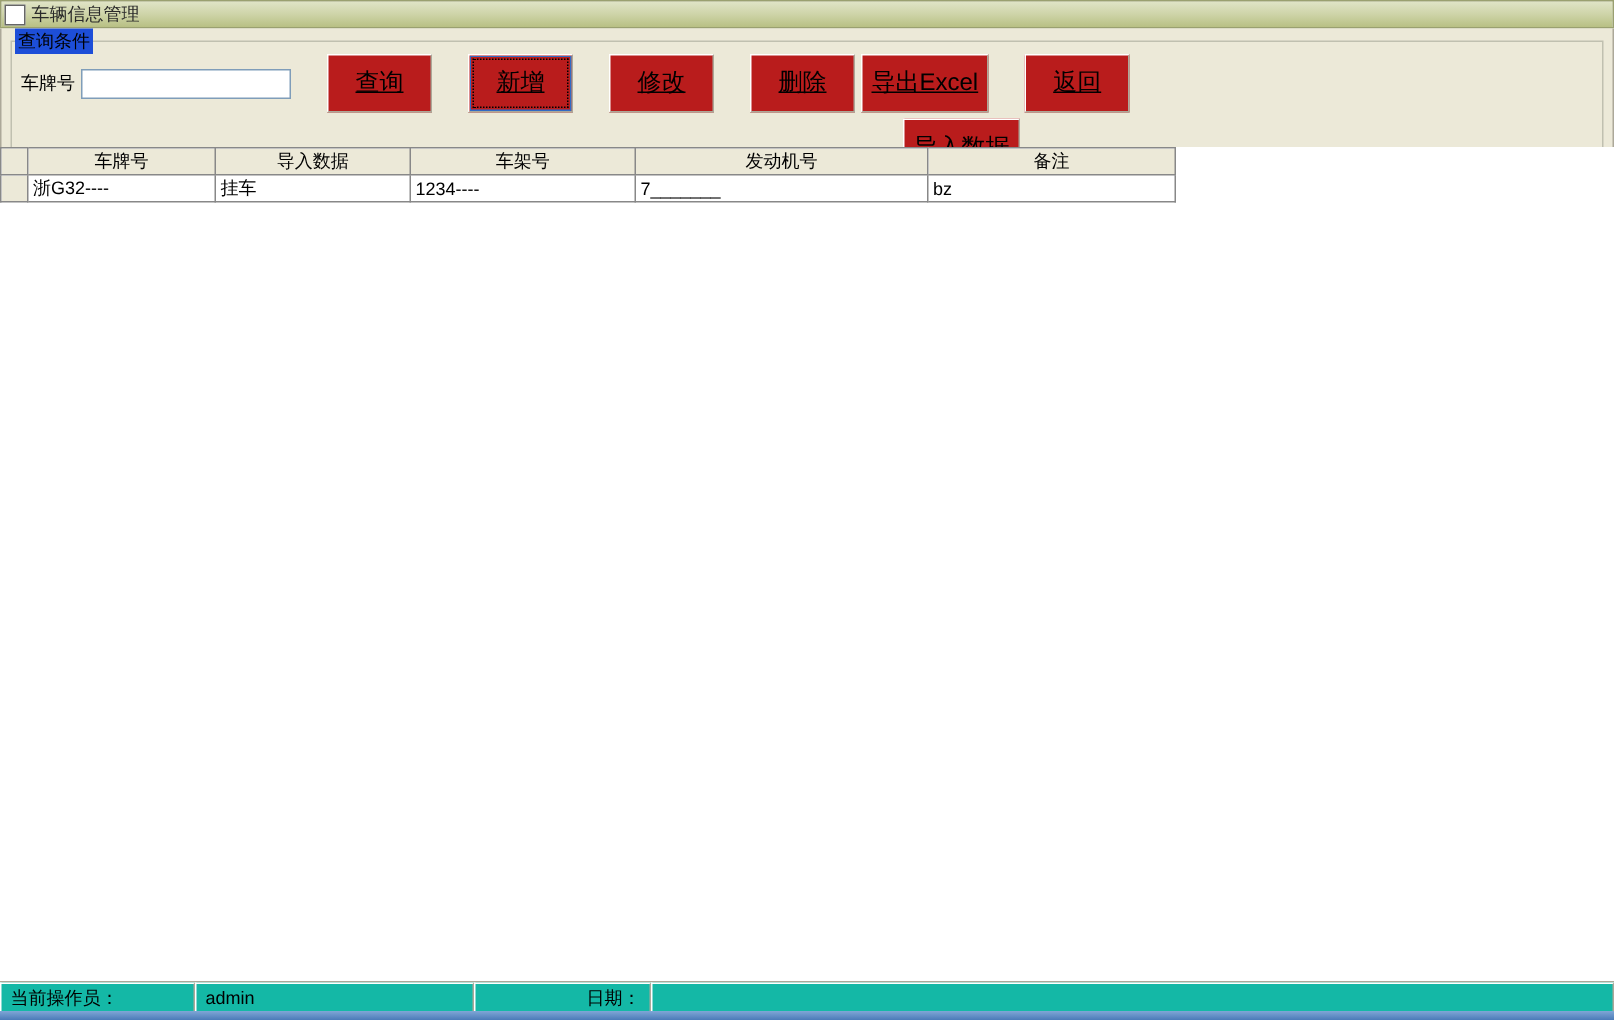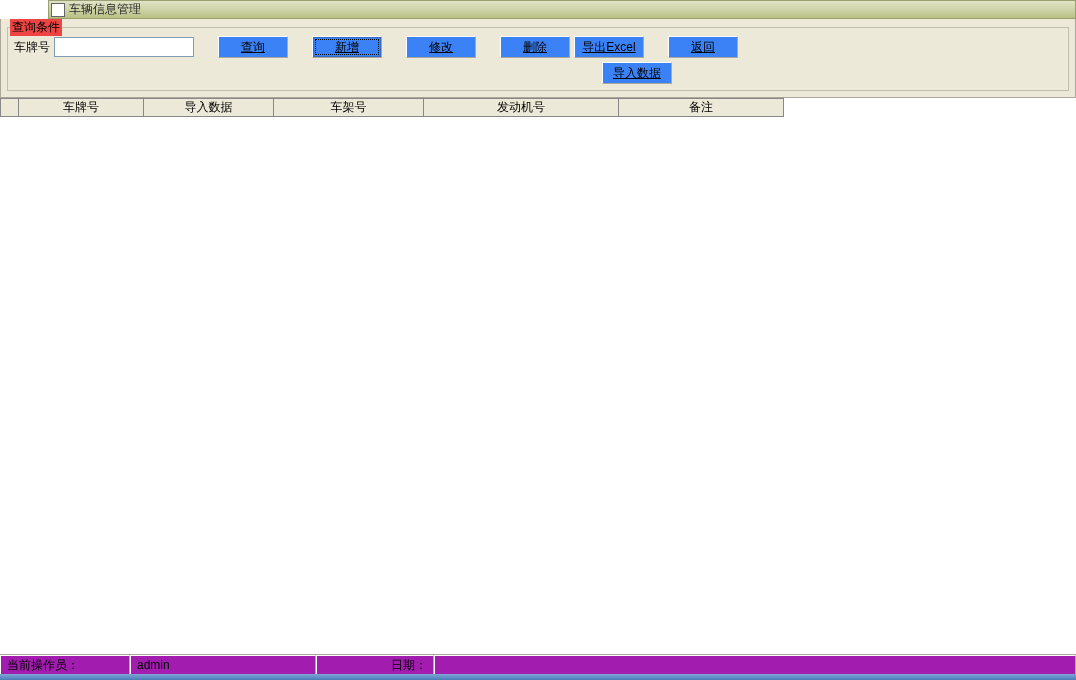--- a/index.html
+++ b/index.html
@@ -13,21 +13,20 @@
     position: relative;
   }
   .titlebar {
     height: 19px;
     background: linear-gradient(to bottom, #e0e4c7, #ced4a8, #b8c084);
     border: 1px solid #9aa070;
     display: flex;
     align-items: center;
     padding-left: 2px;
     color: #2a2a2a;
-    margin-left: 48px;
   }
   .titlebar .sys-icon {
     width: 14px; height: 14px;
     border: 1px solid #666;
     background: #fff;
     margin-right: 4px;
   }
   .toolbar-area {
     background: #ece9d8;
     border: 1px solid #aca899;
@@ -39,42 +38,42 @@
     padding: 8px 6px 6px 6px;
     position: relative;
     margin-top: 4px;
     background: #ece9d8;
   }
   .group-title {
     position: absolute;
     top: -9px;
     left: 2px;
     padding: 0 2px;
-    background: #ef4444;
+    background: #1d4ed8;
   }
   .row1 { display: flex; align-items: center; gap: 4px; }
   .label { white-space: nowrap; }
   .text-input {
     width: 140px; height: 20px;
     border: 1px solid #7f9db9;
     background: #fff;
     padding: 0 3px;
     font-family: inherit;
     font-size: 12px;
   }
   .btn {
-    height: 22px;
+    height: 39px;
     min-width: 70px;
     padding: 0 6px;
-    background: #3b82f6;
+    background: #b91c1c;
     border: 1px solid #aca899;
     border-top-color: #fff;
     border-left-color: #fff;
     font-family: inherit;
-    font-size: 12px;
+    font-size: 16px;
     cursor: pointer;
     text-decoration: underline;
     color: #000;
   }
   .btn.active {
     box-shadow: inset 0 0 0 1px #316ac5;
     outline: 1px dotted #000;
     outline-offset: -4px;
     text-decoration: underline;
   }
@@ -122,21 +121,21 @@
     border-top: 1px solid #aca899;
   }
   .status-cell {
     border: 1px solid #aca899;
     border-top-color: #fff;
     border-left-color: #fff;
     padding: 1px 6px;
     height: 20px;
     display: flex;
     align-items: center;
-    background: #a21caf;
+    background: #14b8a6;
     text-align: right;
   }
   .bottom-bezel {
     position: absolute;
     left: 0; right: 0; bottom: 0; height: 6px;
     background: linear-gradient(to bottom, #7fa7d6, #4b7bb8);
   }
   .arrow {
     display: inline-block;
     width: 0; height: 0;
@@ -192,20 +191,28 @@
         <tr id="grid-head">
           <th class="rowhdr"></th>
           <th>车牌号</th>
           <th>导入数据</th>
           <th>车架号</th>
           <th>发动机号</th>
           <th>备注</th>
         </tr>
       </thead>
     <tbody id="grid-body">
+        <tr>
+          <td class="rowhdr"></td>
+          <td>浙G32----</td>
+          <td>挂车</td>
+          <td>1234----</td>
+          <td>7_______</td>
+          <td>bz</td>
+        </tr>
       </tbody>
   </table>
 </div>
 
 <div class="statusbar">
   <div class="status-cell" style="width:130px">当前操作员：</div>
   <div class="status-cell" style="width:186px">admin</div>
   <div class="status-cell" style="width:118px;justify-content:flex-end">日期：</div>
   <div class="status-cell" style="flex:1"></div>
 </div>

